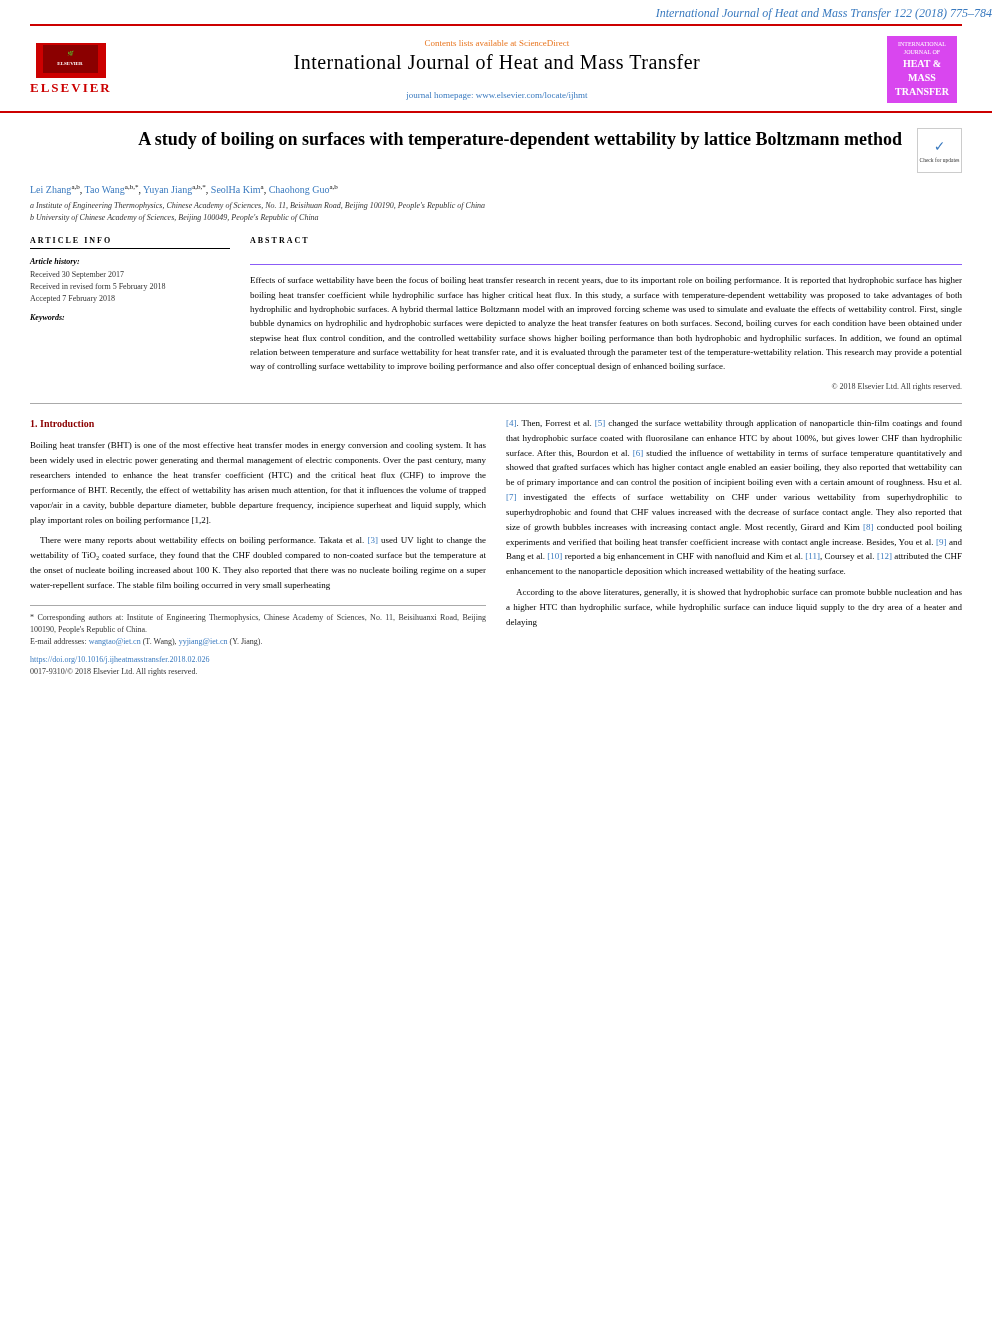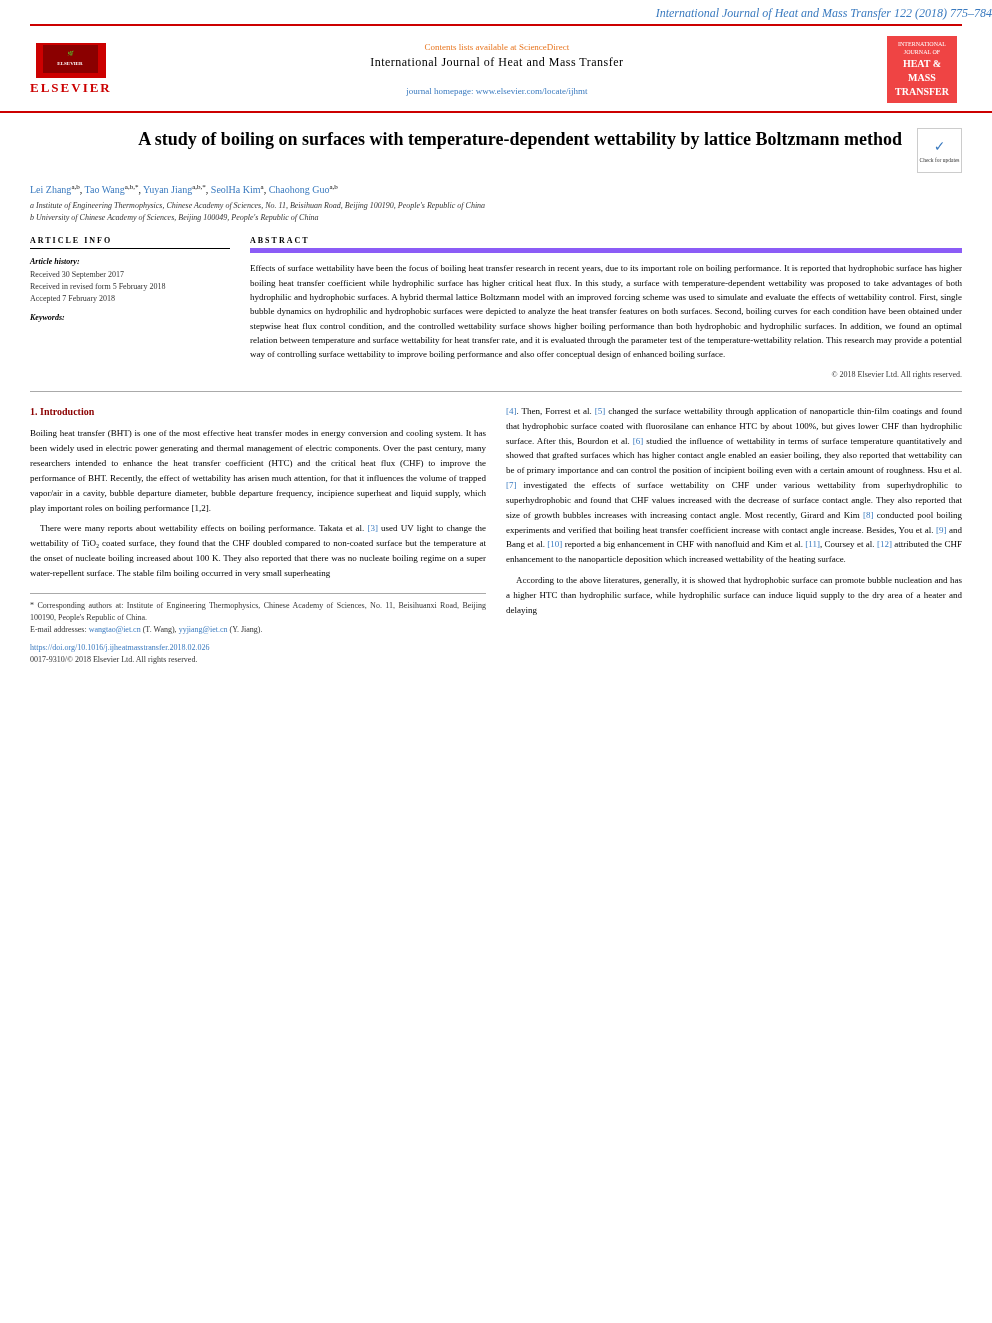--- a/index.html
+++ b/index.html
@@ -68,21 +68,21 @@
       color: #555;
       margin-bottom: 3px;
     }
 
     .sc-direct span {
       color: #e87722;
       margin-top: 21px;
     }
 
     .journal-title-main {
-      font-size: 12px;
+      font-size: 20px;
       font-weight: normal;
       color: #000;
       letter-spacing: 0.5px;
       margin-bottom: 16px;
     }
 
     .journal-homepage {
       font-size: 9px;
       color: #555;
     }
@@ -92,21 +92,21 @@
     }
 
     .journal-header-right {
       width: 80px;
       display: flex;
       flex-direction: column;
       align-items: center;
     }
 
     .right-logo-box {
-      background: #ef4444;
+      background: #d946ef;
       color: #fff;
       font-size: 6.5px;
       text-align: center;
       padding: 4px;
       width: 70px;
       line-height: 1.4;
     }
 
     .right-logo-box .big-text {
       font-size: 10px;
@@ -210,22 +210,22 @@
 
     .abstract-col {
       flex: 1;
     }
 
     .abstract-title {
       font-size: 8px;
       font-weight: bold;
       letter-spacing: 2px;
       text-transform: uppercase;
-      border-bottom: 5px solid #8b5cf6;
-      padding-bottom: 3px;
+      border-bottom: 1px solid #8b5cf6;
+      padding-bottom: 19px;
       margin-bottom: 8px;
     }
 
     .abstract-text {
       font-size: 9px;
       line-height: 1.6;
       color: #000;
       text-align: justify;
     }
 

